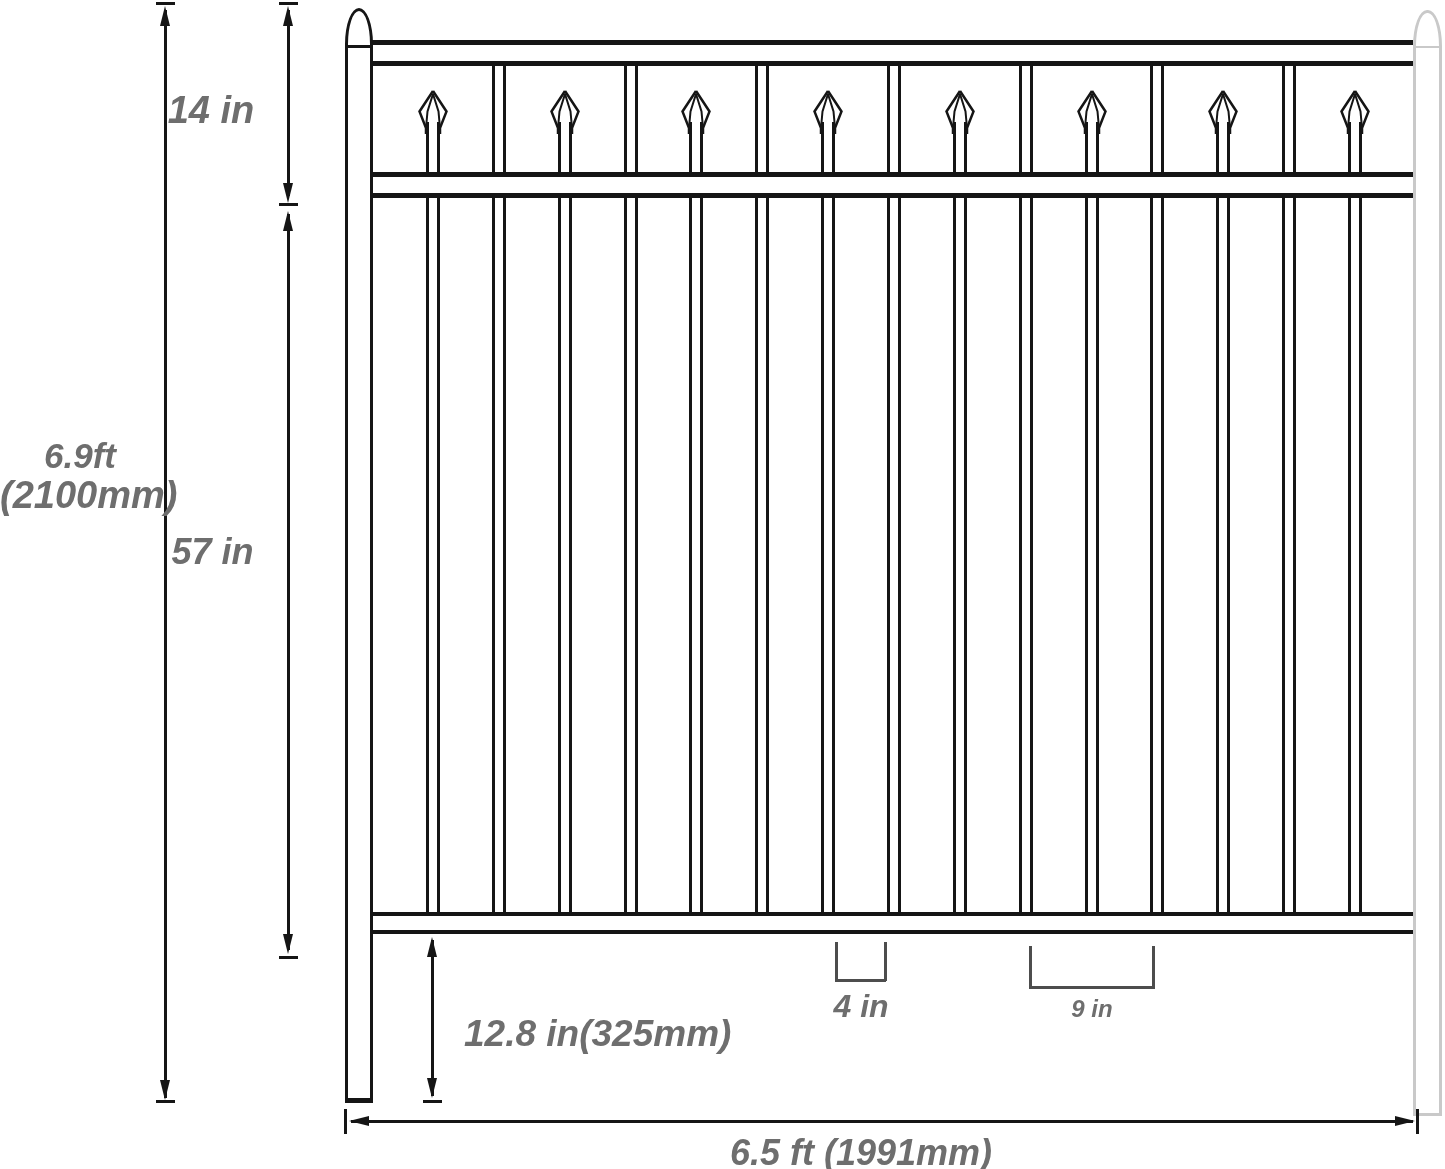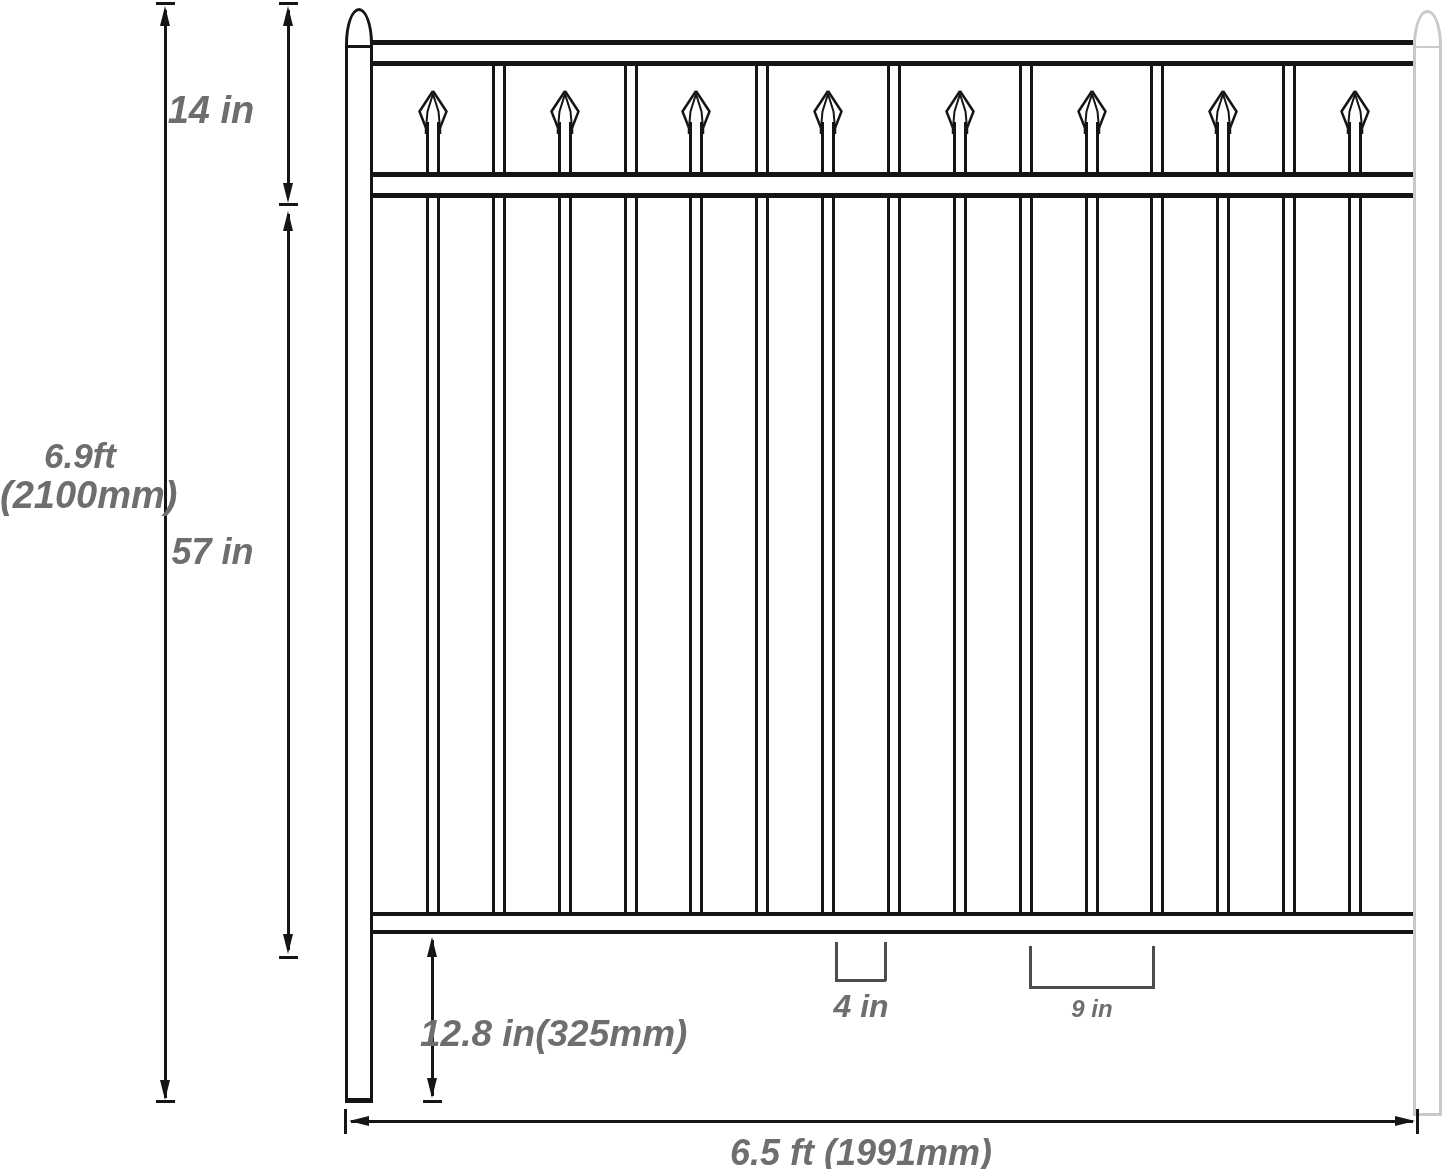--- a/index.html
+++ b/index.html
@@ -76,21 +76,21 @@
     position: absolute; z-index: 6;
     font-style: italic; font-weight: bold;
     color: var(--label-text, #6e6e6e);
     white-space: nowrap; line-height: 1.08;
   }
   #label-total-height { left: 0; top: 437px; width: 160px; text-align: center; }
   #label-total-height .ft { font-size: 35px; }
   #label-total-height .mm { font-size: 38px; }
   #label-top-section     { left: 140px; top: 90px;  width: 142px; text-align: center; font-size: 38px; }
   #label-mid-section     { left: 140px; top: 512px; width: 145px; text-align: center; font-size: 36px; margin-top: 21px; }
-  #label-ground          { left: 420px; top: 1014px; font-size: 37px; }
+  #label-ground          { left: 464px; top: 1014px; font-size: 37px; }
   #label-gap-4in         { left: 811px; top: 989px; width: 100px; text-align: center; font-size: 32px; }
   #label-gap-9in         { left: 1040px; top: 996px; width: 104px; text-align: center; font-size: 24px; }
   #label-total-width     { left: 661px; top: 1134px; width: 400px; text-align: center; font-size: 36px; }
 </style>
 </head>
 <body style="--line: #151515; --right-post-line: #c9c9c9; --label-text: #6e6e6e; --bracket-line: #4d4d4d; --background: #ffffff;">
 
 <div id="diagram">
 
   <div id="left-post" class="post"></div>

